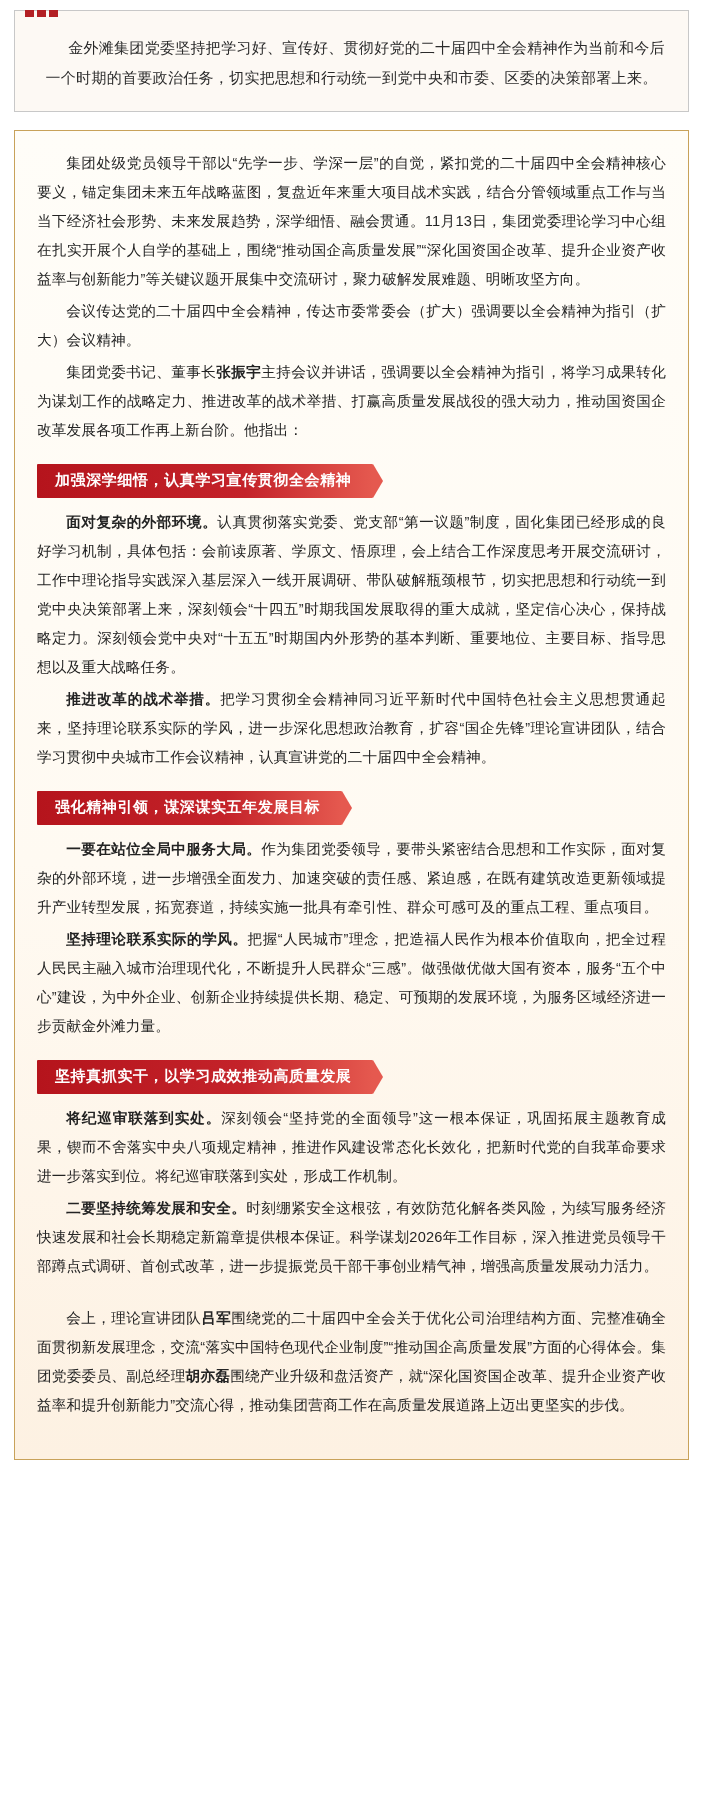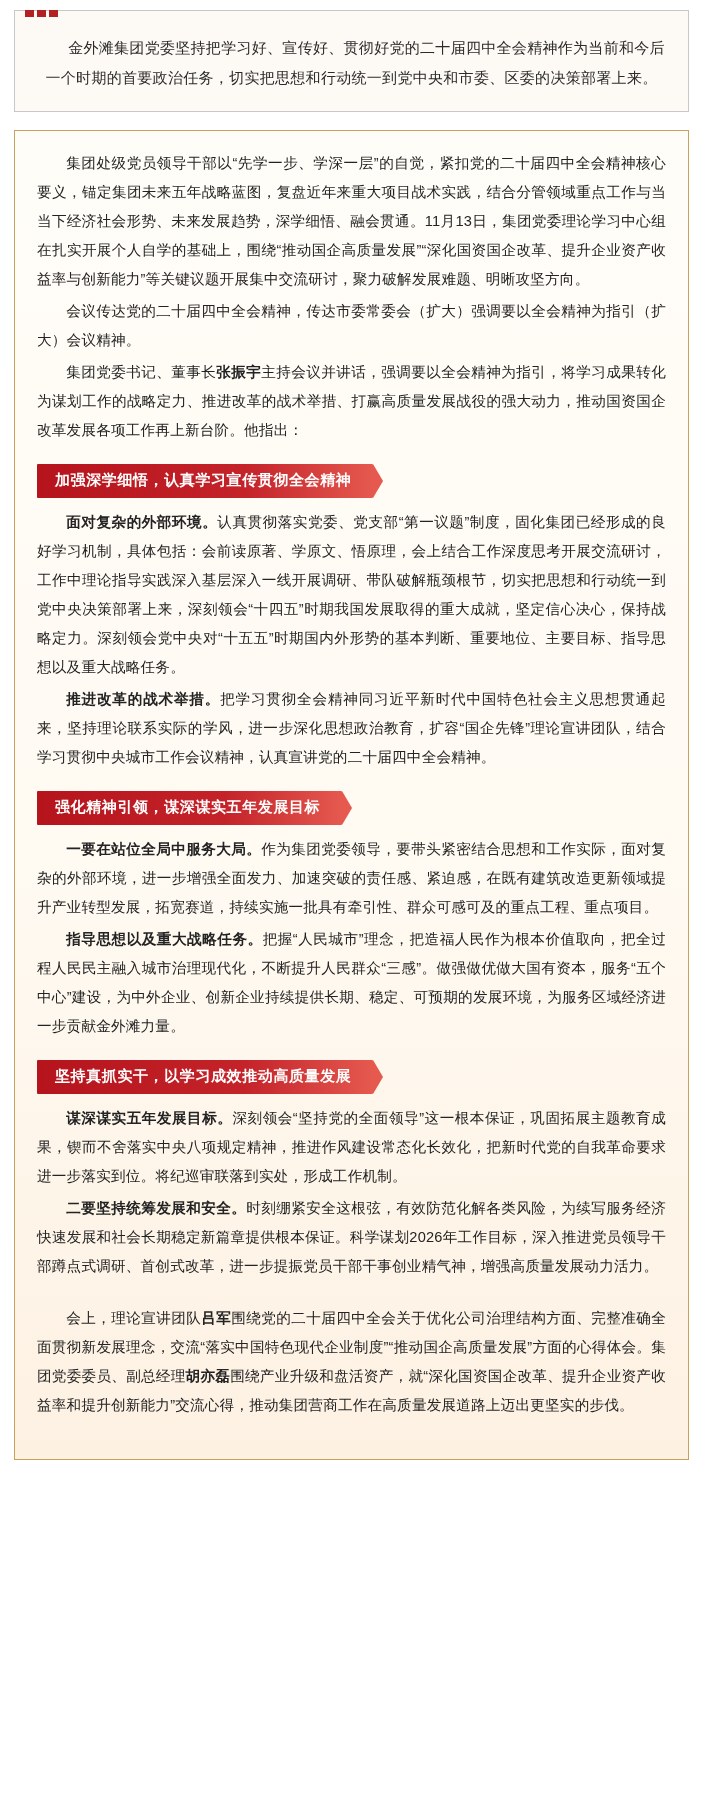--- a/index.html
+++ b/index.html
@@ -113,25 +113,25 @@
     <p class="para"><span>集团党委书记、董事长</span><b>张振宇</b><span>主持会议并讲话，强调要以全会精神为指引，将学习成果转化为谋划工作的战略定力、推进改革的战术举措、打赢高质量发展战役的强大动力，推动国资国企改革发展各项工作再上新台阶。他指出：</span></p>
 
     
     <div class="banner">加强深学细悟，认真学习宣传贯彻全会精神</div>
     <p class="para"><b>面对复杂的外部环境。</b><span>认真贯彻落实党委、党支部“第一议题”制度，固化集团已经形成的良好学习机制，具体包括：会前读原著、学原文、悟原理，会上结合工作深度思考开展交流研讨，工作中理论指导实践深入基层深入一线开展调研、带队破解瓶颈根节，切实把思想和行动统一到党中央决策部署上来，深刻领会“十四五”时期我国发展取得的重大成就，坚定信心决心，保持战略定力。深刻领会党中央对“十五五”时期国内外形势的基本判断、重要地位、主要目标、指导思想以及重大战略任务。</span></p>
     <p class="para"><b>推进改革的战术举措。</b><span>把学习贯彻全会精神同习近平新时代中国特色社会主义思想贯通起来，坚持理论联系实际的学风，进一步深化思想政治教育，扩容“国企先锋”理论宣讲团队，结合学习贯彻中央城市工作会议精神，认真宣讲党的二十届四中全会精神。</span></p>
 
     
     <div class="banner">强化精神引领，谋深谋实五年发展目标</div>
     <p class="para"><b>一要在站位全局中服务大局。</b><span>作为集团党委领导，要带头紧密结合思想和工作实际，面对复杂的外部环境，进一步增强全面发力、加速突破的责任感、紧迫感，在既有建筑改造更新领域提升产业转型发展，拓宽赛道，持续实施一批具有牵引性、群众可感可及的重点工程、重点项目。</span></p>
-    <p class="para"><b>指导思想以及重大战略任务。</b><span>把握“人民城市”理念，把造福人民作为根本价值取向，把全过程人民民主融入城市治理现代化，不断提升人民群众“三感”。做强做优做大国有资本，服务“五个中心”建设，为中外企业、创新企业持续提供长期、稳定、可预期的发展环境，为服务区域经济进一步贡献金外滩力量。</span></p>
+    <p class="para"><b>坚持理论联系实际的学风。</b><span>把握“人民城市”理念，把造福人民作为根本价值取向，把全过程人民民主融入城市治理现代化，不断提升人民群众“三感”。做强做优做大国有资本，服务“五个中心”建设，为中外企业、创新企业持续提供长期、稳定、可预期的发展环境，为服务区域经济进一步贡献金外滩力量。</span></p>
 
     
     <div class="banner">坚持真抓实干，以学习成效推动高质量发展</div>
-    <p class="para"><b>谋深谋实五年发展目标。</b><span>深刻领会“坚持党的全面领导”这一根本保证，巩固拓展主题教育成果，锲而不舍落实中央八项规定精神，推进作风建设常态化长效化，把新时代党的自我革命要求进一步落实到位。将纪巡审联落到实处，形成工作机制。</span></p>
+    <p class="para"><b>将纪巡审联落到实处。</b><span>深刻领会“坚持党的全面领导”这一根本保证，巩固拓展主题教育成果，锲而不舍落实中央八项规定精神，推进作风建设常态化长效化，把新时代党的自我革命要求进一步落实到位。将纪巡审联落到实处，形成工作机制。</span></p>
     <p class="para"><b>二要坚持统筹发展和安全。</b><span>时刻绷紧安全这根弦，有效防范化解各类风险，为续写服务经济快速发展和社会长期稳定新篇章提供根本保证。科学谋划2026年工作目标，深入推进党员领导干部蹲点式调研、首创式改革，进一步提振党员干部干事创业精气神，增强高质量发展动力活力。</span></p>
 
     <div class="spacer-md"></div>
 
     
     <p class="para"><span>会上，理论宣讲团队</span><b>吕军</b><span>围绕党的二十届四中全会关于优化公司治理结构方面、完整准确全面贯彻新发展理念，交流“落实中国特色现代企业制度”“推动国企高质量发展”方面的心得体会。集团党委委员、副总经理</span><b>胡亦磊</b><span>围绕产业升级和盘活资产，就“深化国资国企改革、提升企业资产收益率和提升创新能力”交流心得，推动集团营商工作在高质量发展道路上迈出更坚实的步伐。</span></p>
 
   </div>
 </div>
 

